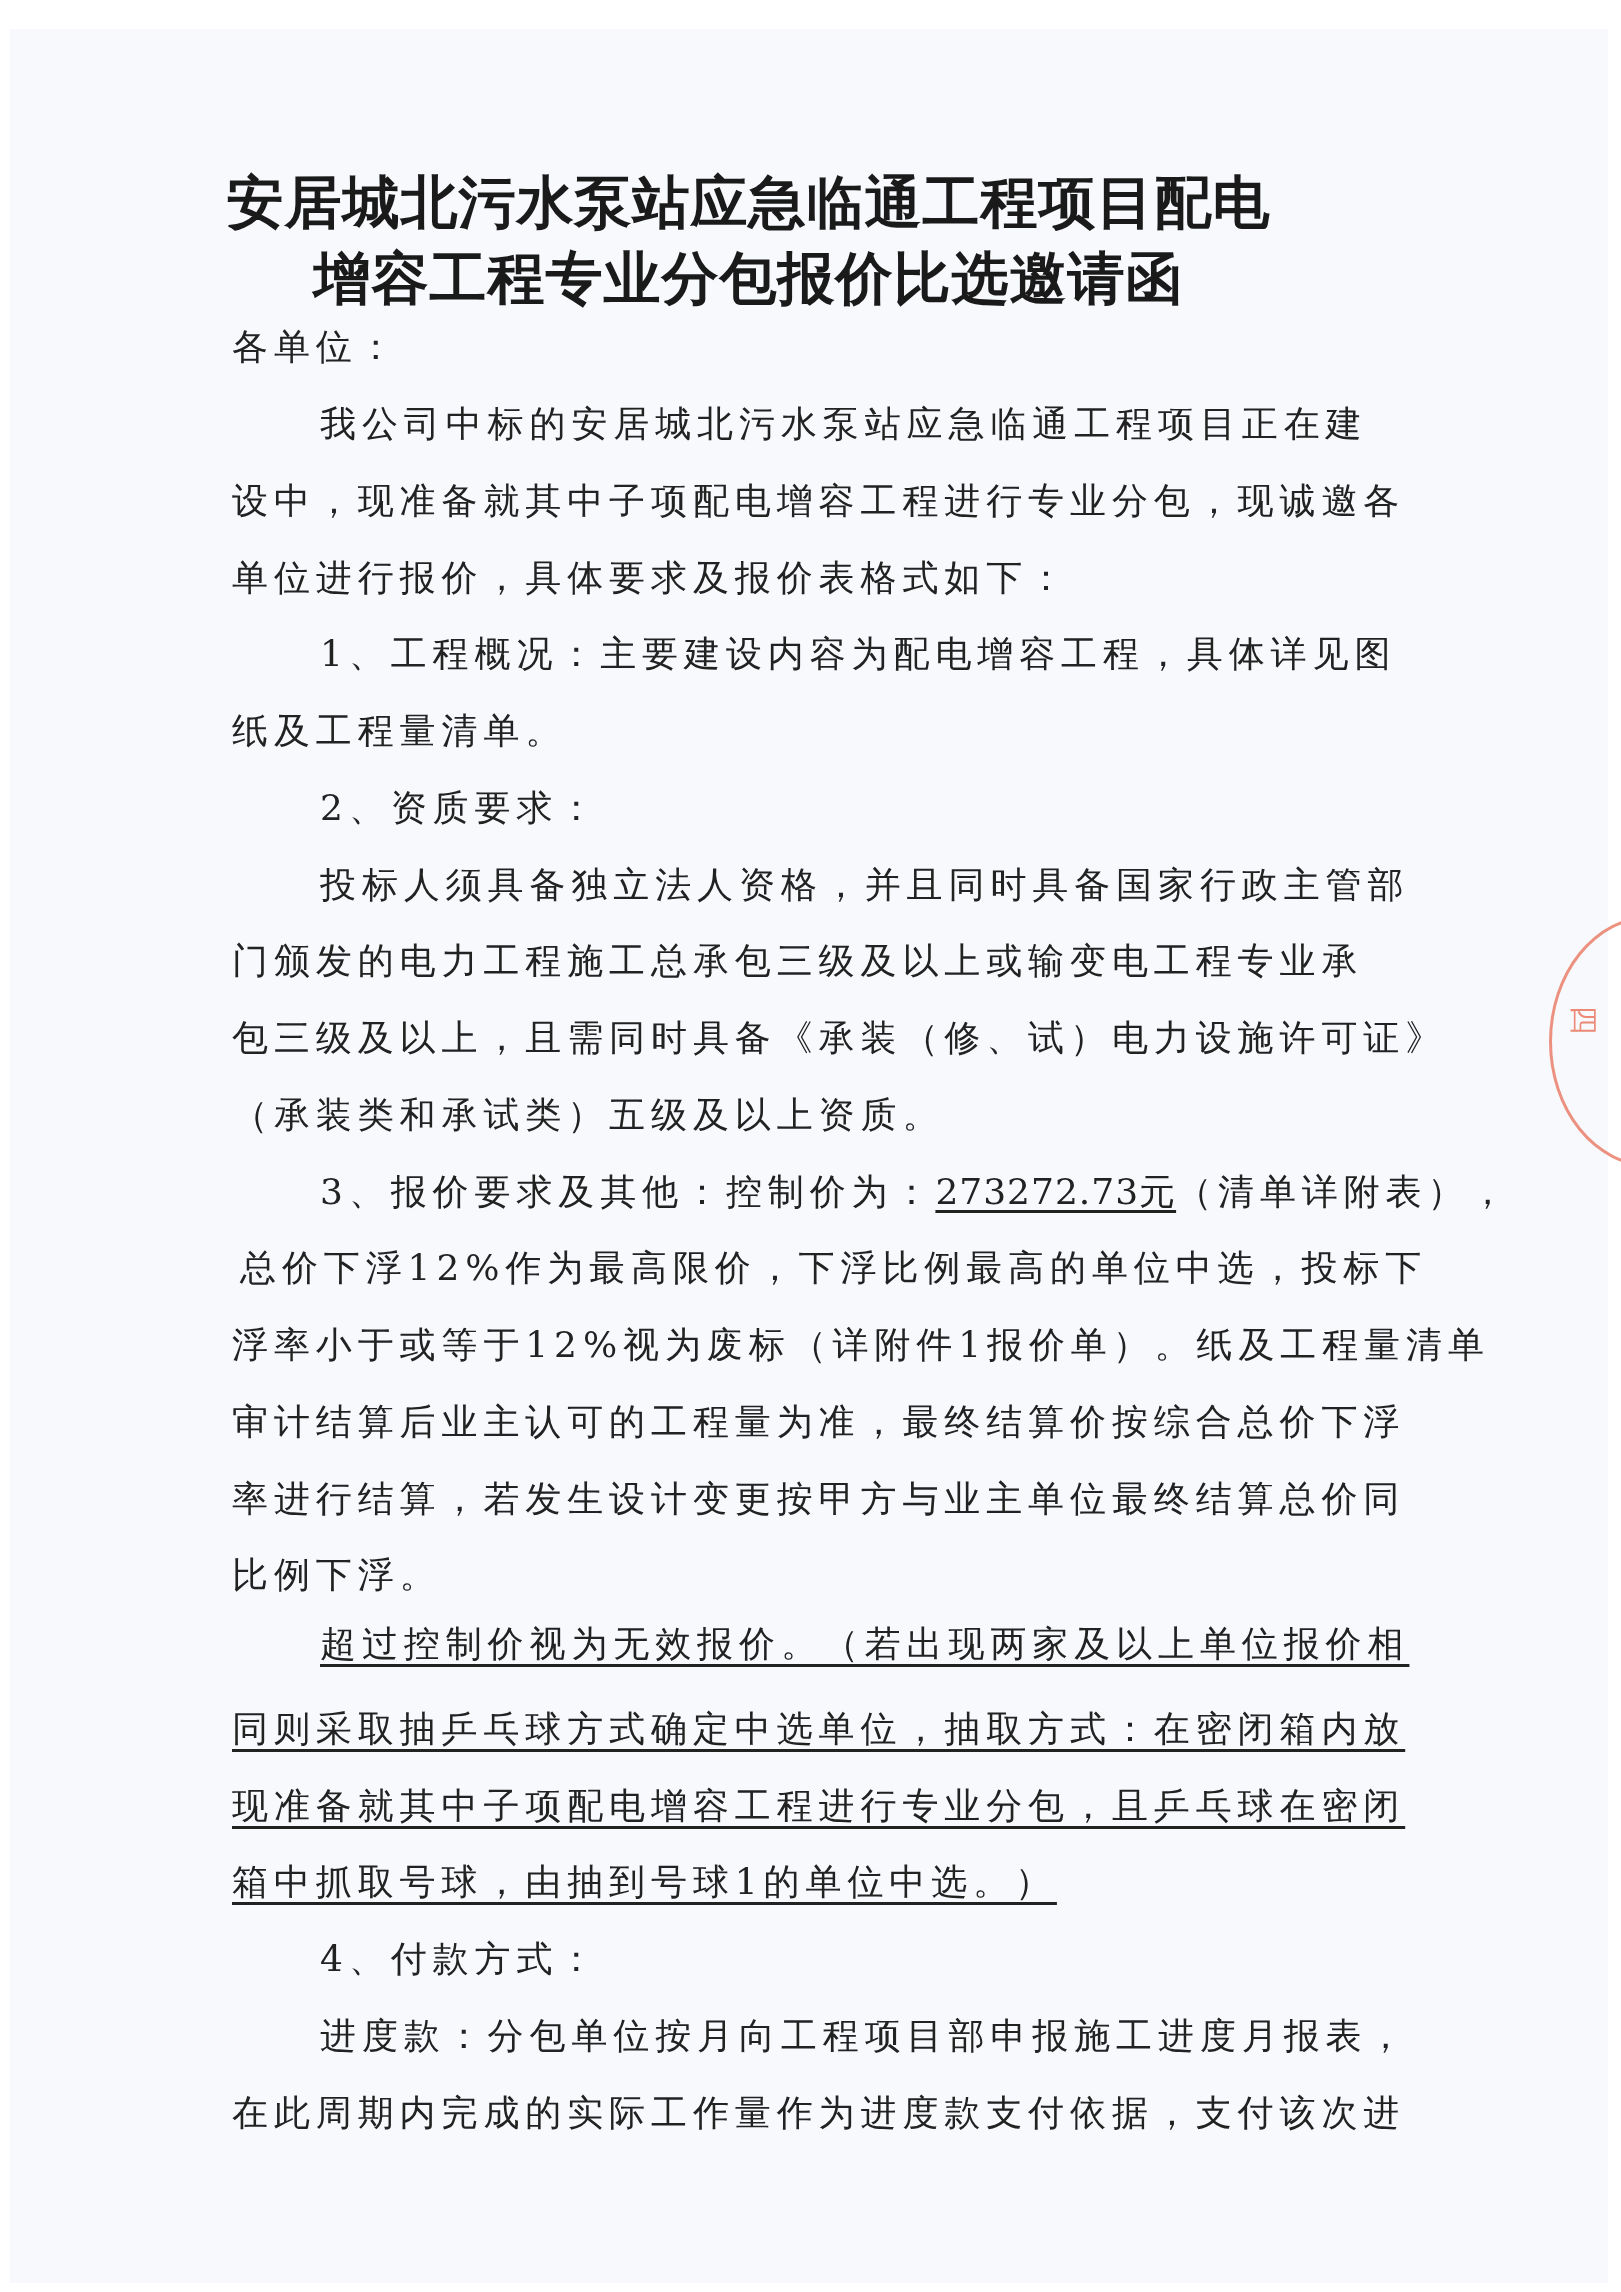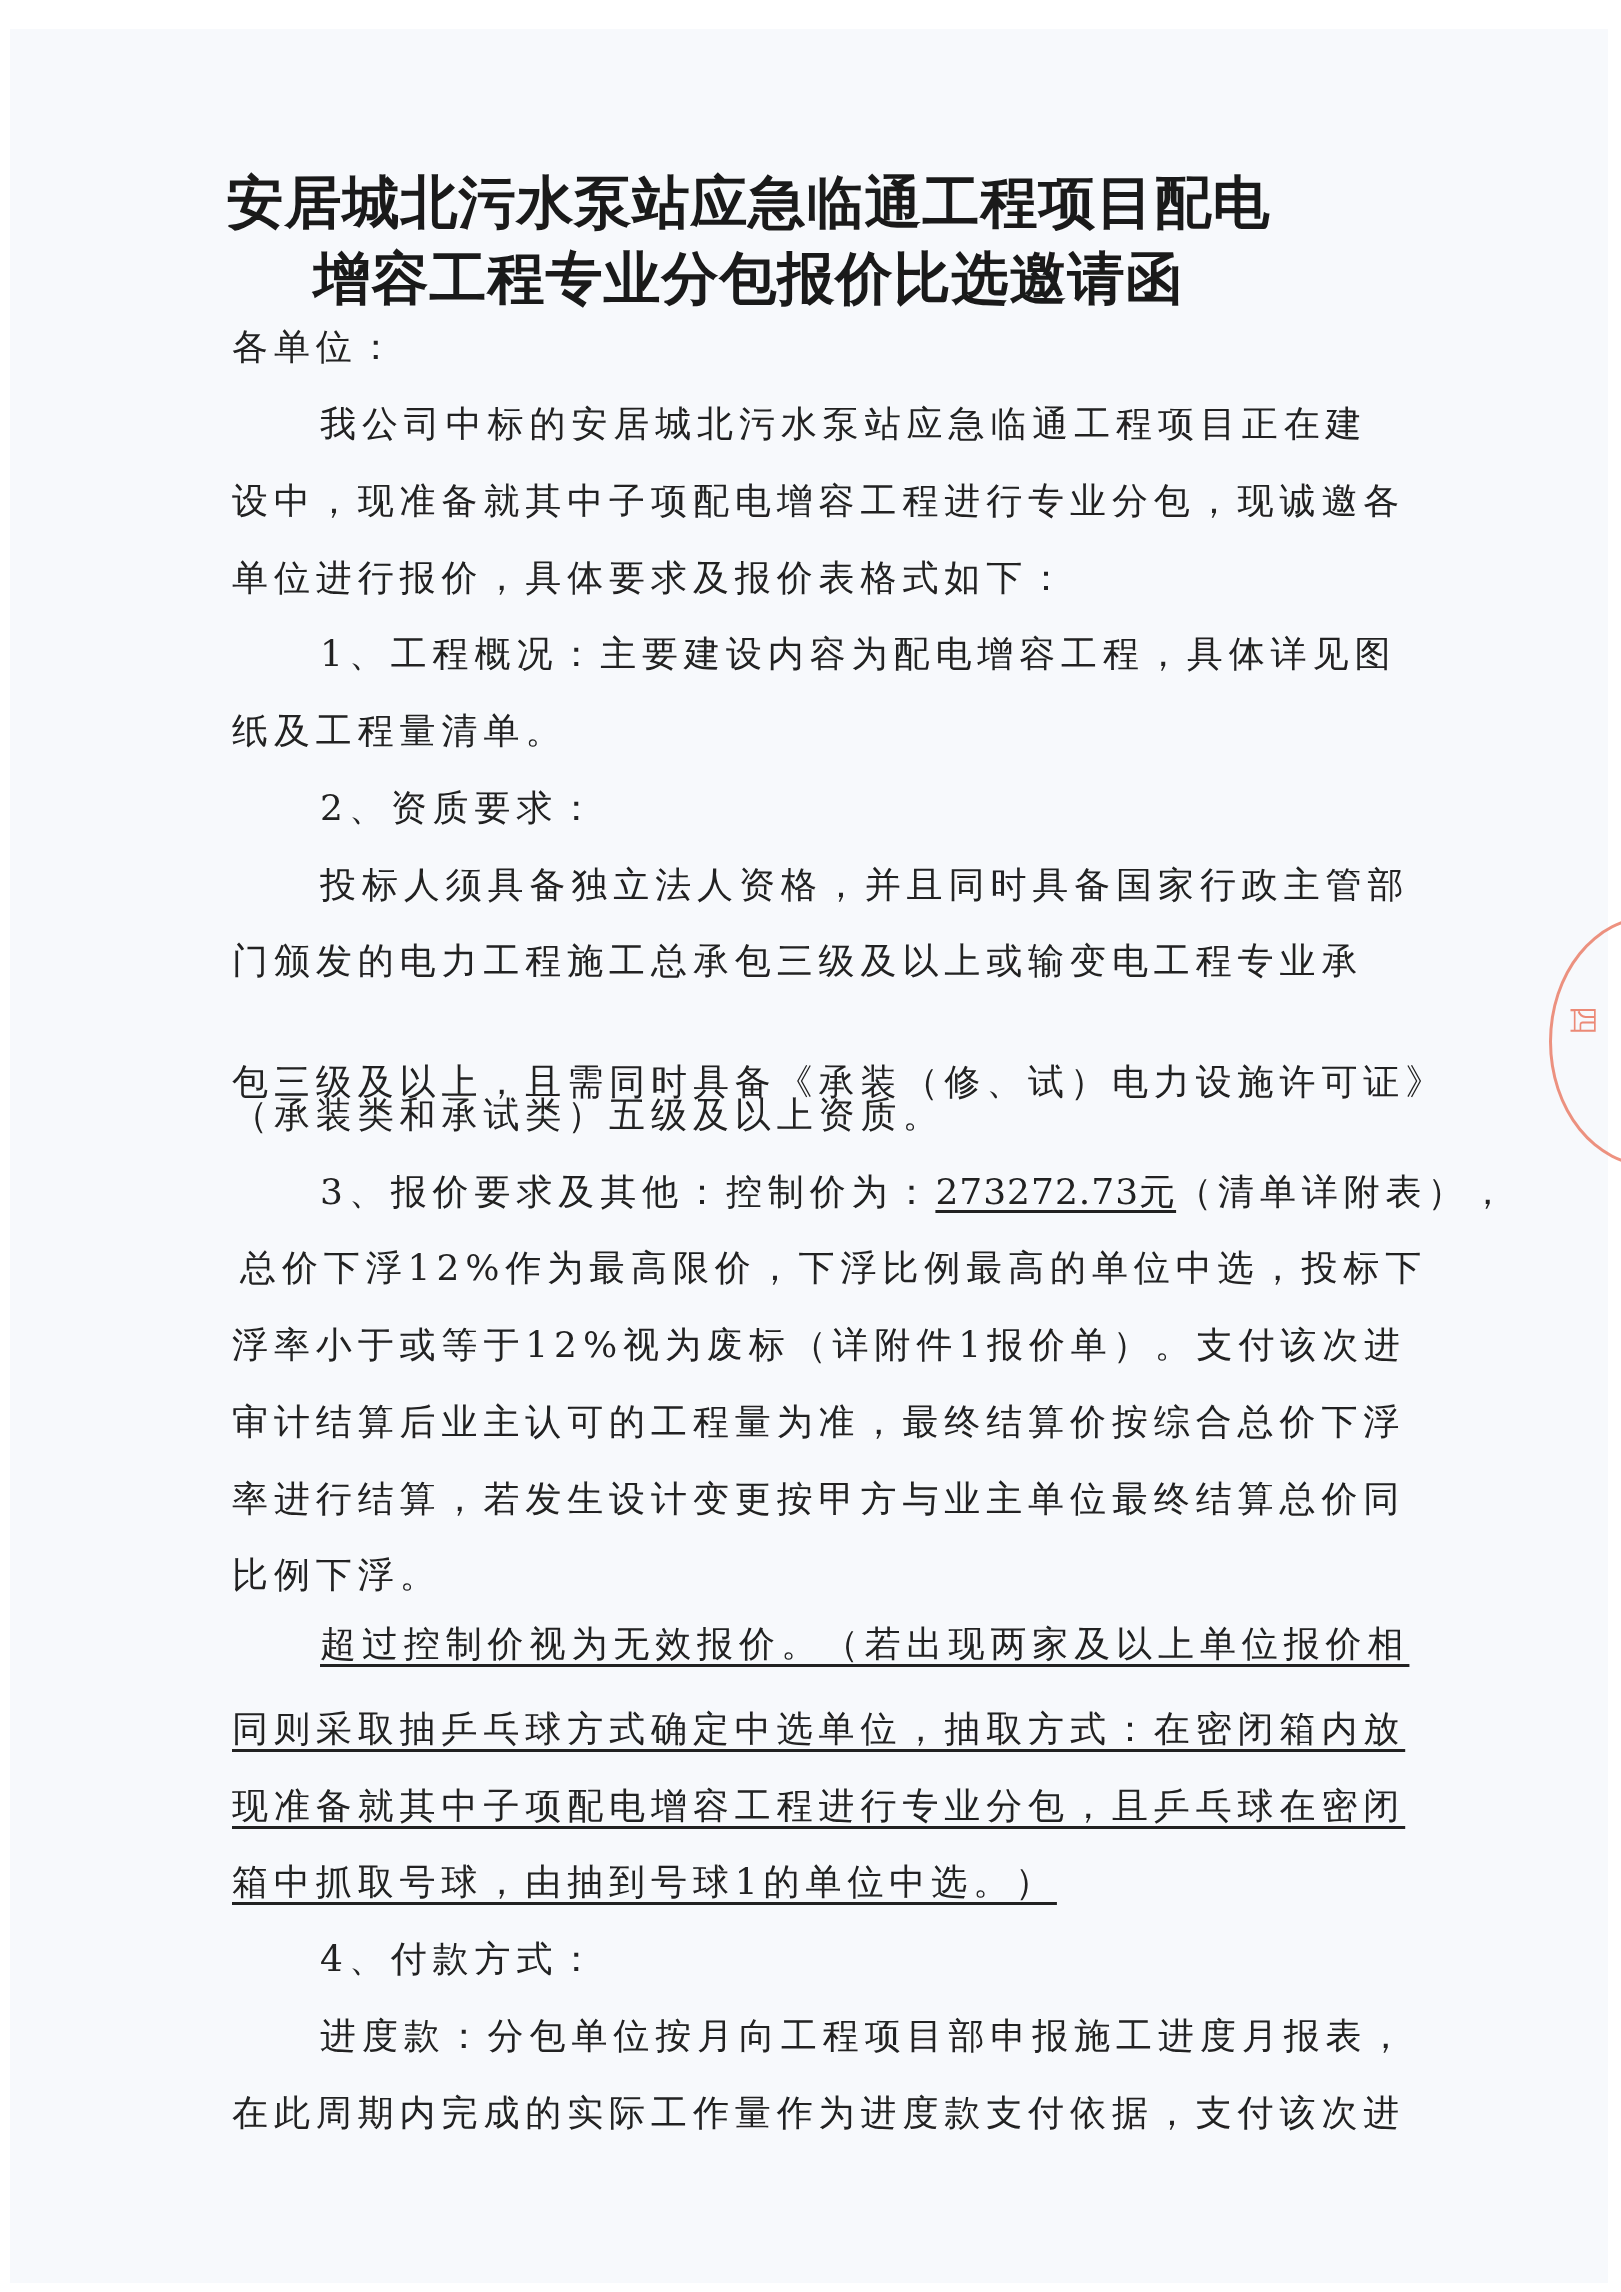--- a/index.html
+++ b/index.html
@@ -43,26 +43,26 @@
 <div class="line indent" style="top: 400px;">我公司中标的安居城北污水泵站应急临通工程项目正在建</div>
 <div class="line" style="top: 477px;">设中，现准备就其中子项配电增容工程进行专业分包，现诚邀各</div>
 <div class="line" style="top: 554px;">单位进行报价，具体要求及报价表格式如下：</div>
 
 <div class="line indent" style="top: 630px;">1、工程概况：主要建设内容为配电增容工程，具体详见图</div>
 <div class="line" style="top: 707px;">纸及工程量清单。</div>
 
 <div class="line indent" style="top: 784px;">2、资质要求：</div>
 <div class="line indent" style="top: 861px;">投标人须具备独立法人资格，并且同时具备国家行政主管部</div>
 <div class="line" style="top: 937px;">门颁发的电力工程施工总承包三级及以上或输变电工程专业承</div>
-<div class="line" style="top: 1014px; margin-top: 44px;">包三级及以上，且需同时具备《承装（修、试）电力设施许可证》</div>
+<div class="line" style="top: 1014px;">包三级及以上，且需同时具备《承装（修、试）电力设施许可证》</div>
 <div class="line" style="top: 1091px;">（承装类和承试类）五级及以上资质。</div>
 
 <div class="line indent" style="top: 1168px;"><span>3、报价要求及其他：控制价为：</span><span class="amount">273272.73元</span><span>（清单详附表），</span></div>
 <div class="line" style="top: 1244px; margin-left: 8px;">总价下浮12%作为最高限价，下浮比例最高的单位中选，投标下</div>
-<div class="line" style="top: 1321px;">浮率小于或等于12%视为废标（详附件1报价单）。支付该次进</div>
+<div class="line" style="top: 1321px;">浮率小于或等于12%视为废标（详附件1报价单）。纸及工程量清单</div>
 <div class="line" style="top: 1398px;">审计结算后业主认可的工程量为准，最终结算价按综合总价下浮</div>
 <div class="line" style="top: 1475px;">率进行结算，若发生设计变更按甲方与业主单位最终结算总价同</div>
 <div class="line" style="top: 1551px;">比例下浮。</div>
 
 <div class="line indent" style="top: 1620px;"><span class="u">超过控制价视为无效报价。（若出现两家及以上单位报价相</span></div>
 <div class="line" style="top: 1705px;"><span class="u">同则采取抽乒乓球方式确定中选单位，抽取方式：在密闭箱内放</span></div>
 <div class="line" style="top: 1782px;"><span class="u">现准备就其中子项配电增容工程进行专业分包，且乒乓球在密闭</span></div>
 <div class="line" style="top: 1858px;"><span class="u">箱中抓取号球，由抽到号球1的单位中选。）</span></div>
 
 <div class="line indent" style="top: 1935px;">4、付款方式：</div>

